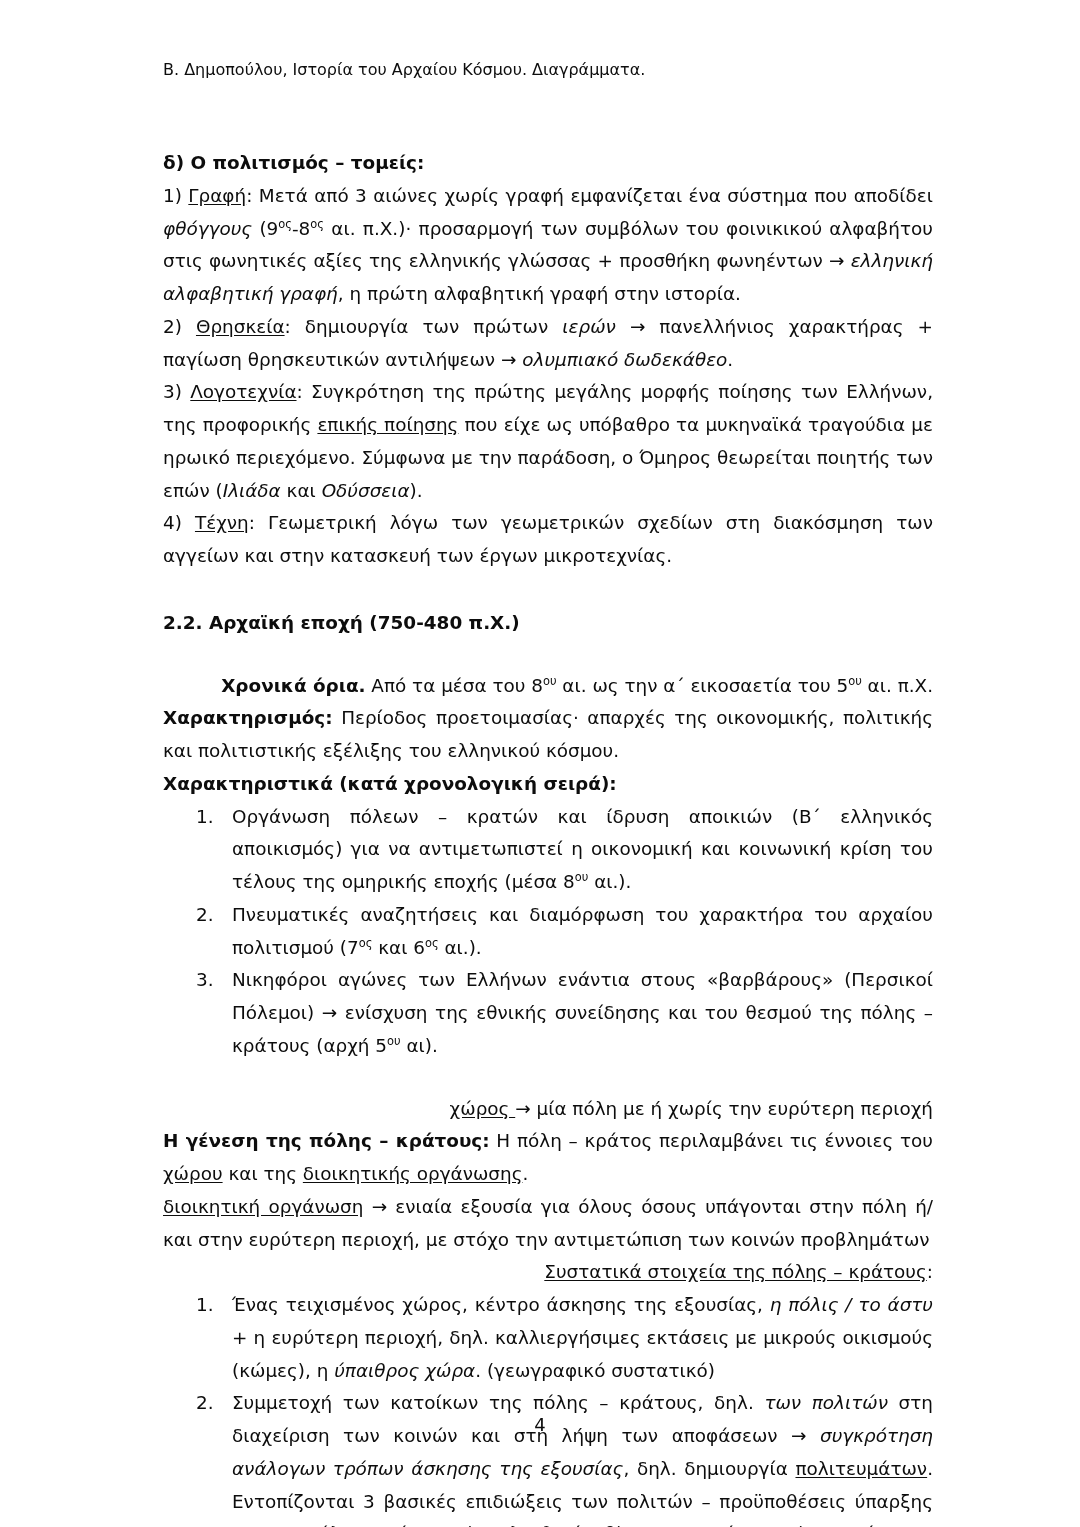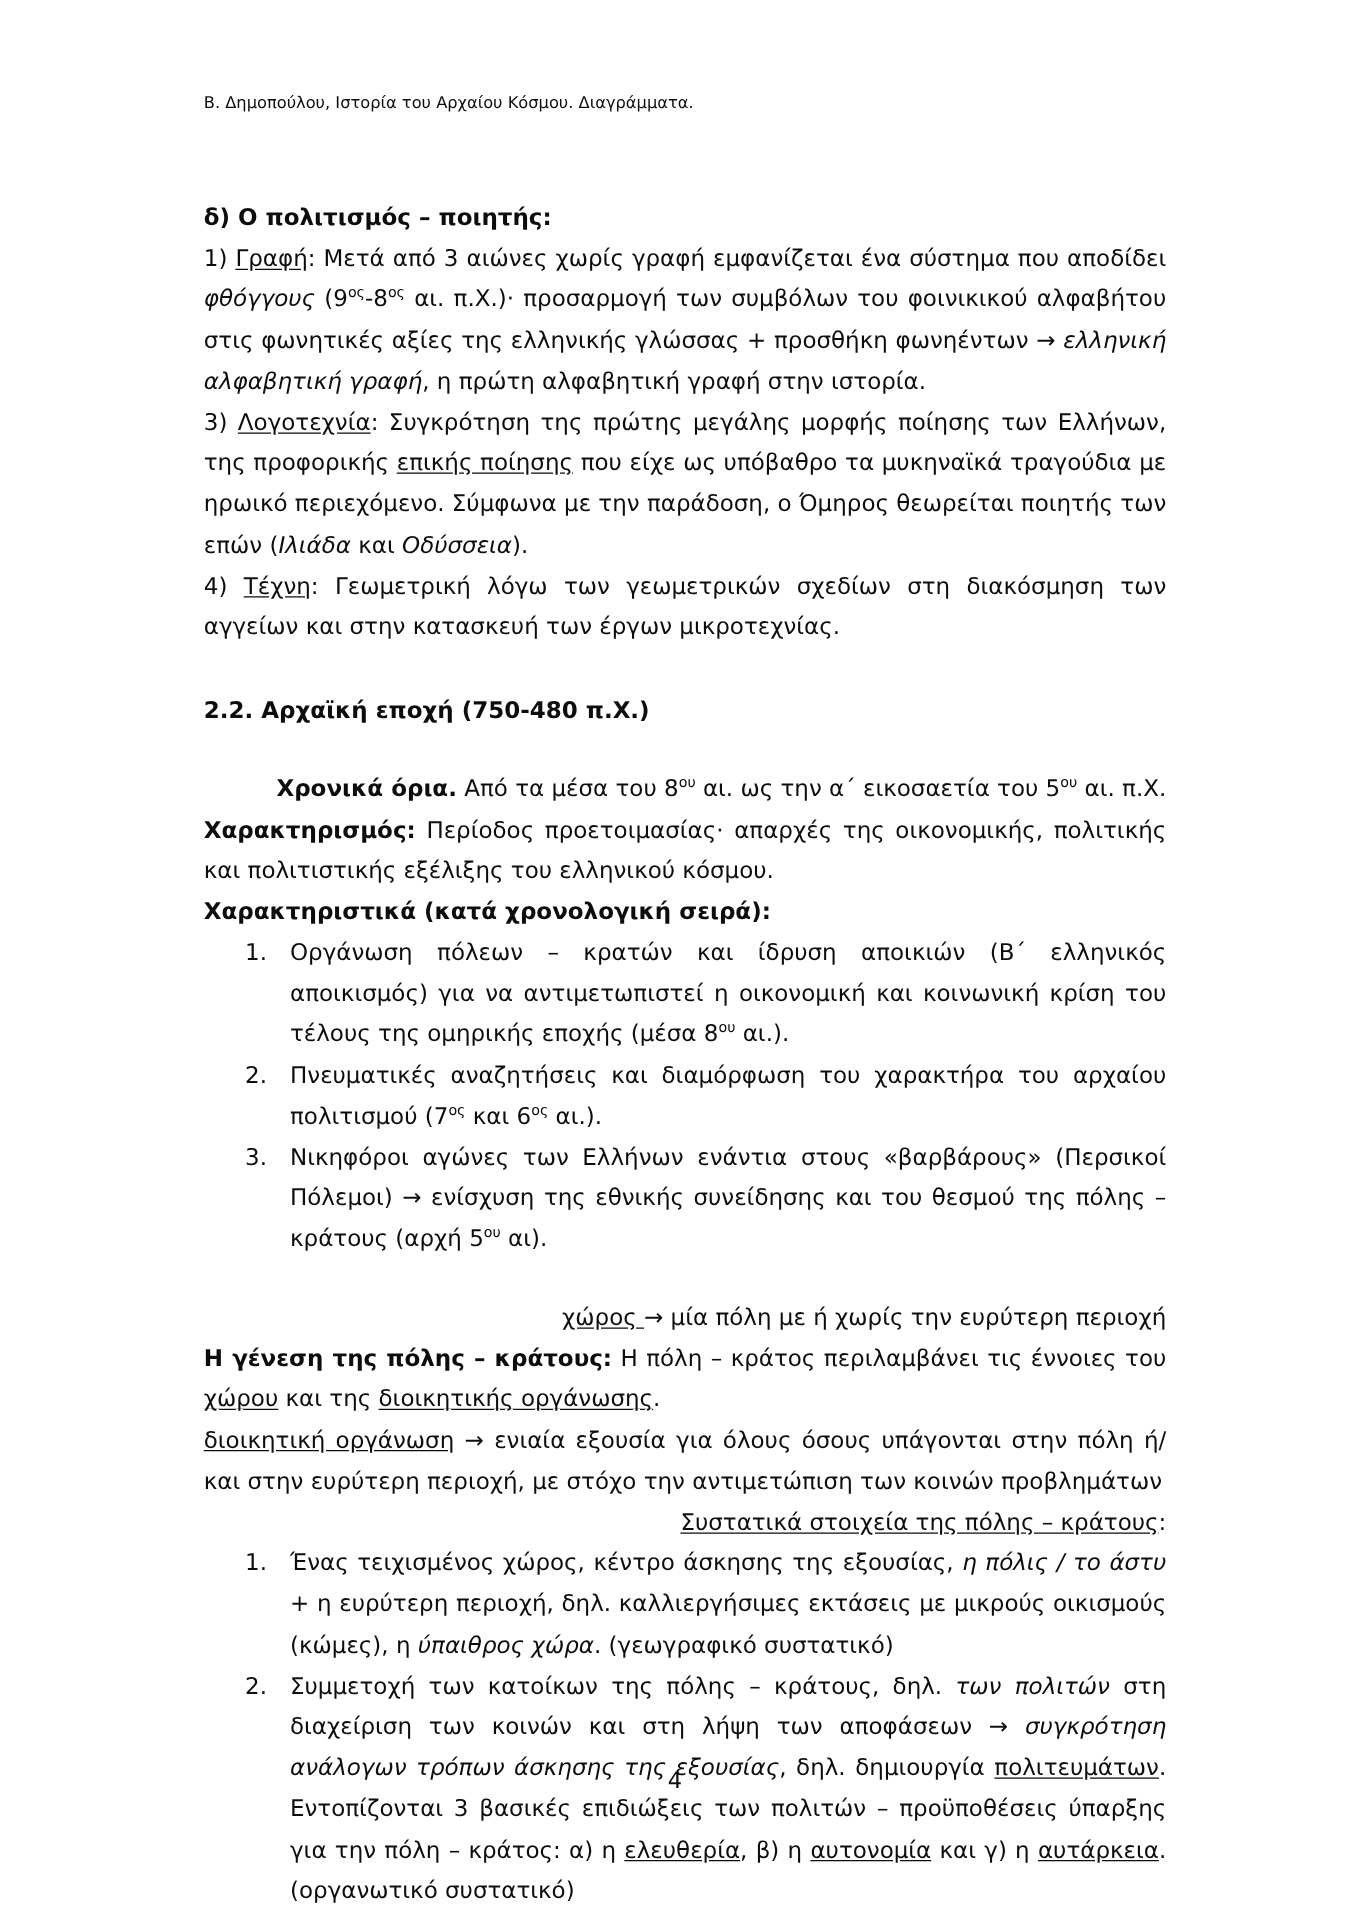--- a/index.html
+++ b/index.html
@@ -20,23 +20,23 @@
     box-sizing: border-box;
     overflow: hidden;
   }
   .content {
     position: absolute;
     left: 163px;
     top: 58px;
     width: 770px;
   }
   .hdr {
-    font-size: 13px;
+    font-size: 16px;
     line-height: 1.45;
-    margin: 16px 0 0 0;
+    margin: 0 0 0 0;
   }
   .spacer-header { height: 66px; }
   .blk {
     font-size: 18.4px;
     line-height: 1.78;
     text-align: justify;
     text-justify: inter-word;
     margin: 0;
     hyphens: none;
   }
@@ -97,24 +97,25 @@
 <body>
 
 <div class="page">
 
   <div class="content">
 
     <div class="hdr">Β. Δημοπούλου, Ιστορία του Αρχαίου Κόσμου. Διαγράμματα.</div>
 
     <div class="spacer-header"></div>
 
-    <div class="sec-head">δ) Ο πολιτισμός – ποιητής:</div>
+    <div class="sec-head">δ) Ο πολιτισμός – τομείς:</div>
 
     <div class="blk"><span>1)</span> <u>Γραφή</u><span>: Μετά από 3 αιώνες χωρίς γραφή εμφανίζεται ένα σύστημα που αποδίδει </span><i>φθόγγους</i><span> (9</span><sup>ος</sup><span>-8</span><sup>ος</sup><span> αι. π.Χ.)· προσαρμογή των συμβόλων του φοινικικού αλφαβήτου στις φωνητικές αξίες της ελληνικής γλώσσας + προσθήκη φωνηέντων </span><span class="arrow">→</span><i> ελληνική αλφαβητική γραφή</i><span>, η πρώτη αλφαβητική γραφή στην ιστορία.</span></div>
 
+    <div class="blk"><span>2)</span> <u>Θρησκεία</u><span>: δημιουργία των πρώτων </span><i>ιερών</i><span class="arrow"> → </span><span>πανελλήνιος χαρακτήρας + παγίωση θρησκευτικών αντιλήψεων </span><span class="arrow">→ </span><i>ολυμπιακό δωδεκάθεο</i><span>.</span></div>
 
     <div class="blk"><span>3)</span> <u>Λογοτεχνία</u><span>:  Συγκρότηση της πρώτης μεγάλης μορφής ποίησης των Ελλήνων, της προφορικής </span><u>επικής ποίησης</u><span> που είχε ως υπόβαθρο τα μυκηναϊκά τραγούδια με ηρωικό περιεχόμενο. Σύμφωνα με την παράδοση, ο Όμηρος θεωρείται ποιητής των επών (</span><i>Ιλιάδα</i><span> και </span><i>Οδύσσεια</i><span>).</span></div>
 
     <div class="blk"><span>4)</span> <u>Τέχνη</u><span>: Γεωμετρική λόγω των γεωμετρικών σχεδίων στη διακόσμηση των αγγείων και στην κατασκευή των έργων μικροτεχνίας.</span></div>
 
     <div class="gap-lg"></div>
 
     <div class="sec-head">2.2. Αρχαϊκή εποχή (750-480 π.Χ.)</div>
 
     <div class="gap-md"></div>

